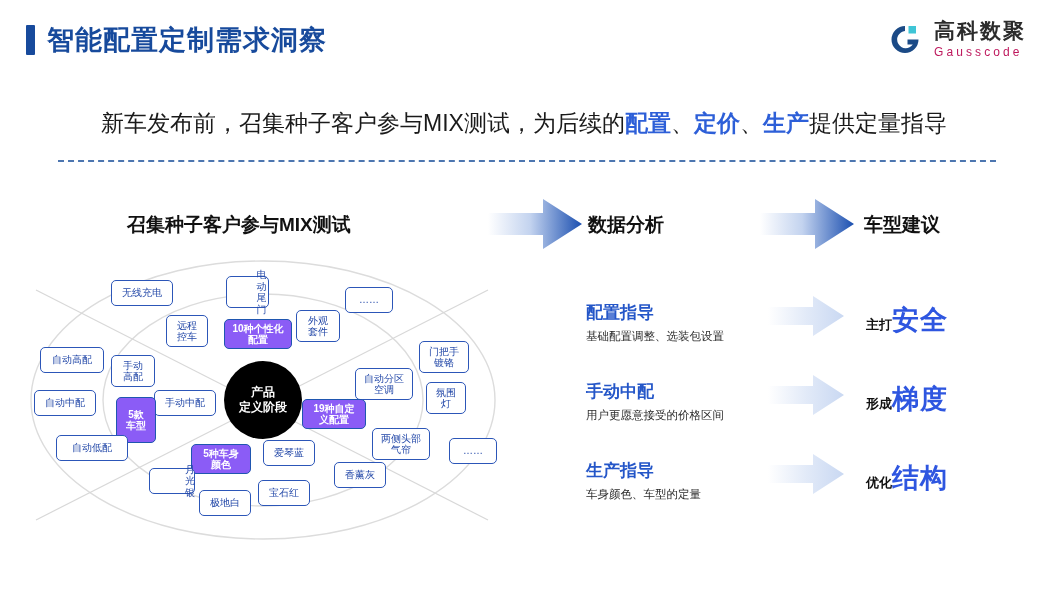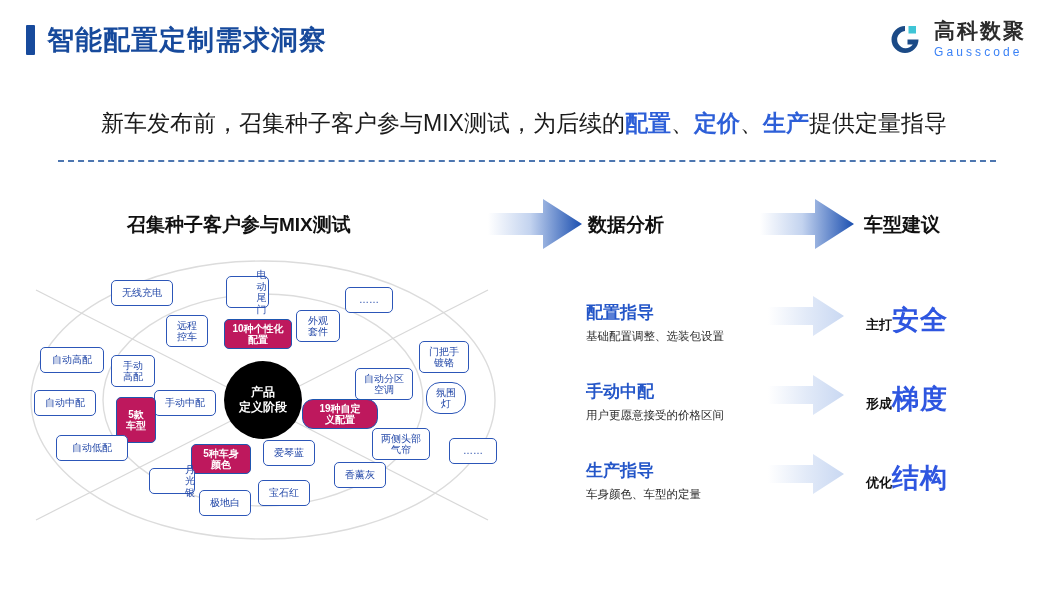--- a/index.html
+++ b/index.html
@@ -12,21 +12,21 @@
 
   
   .title-row{position:absolute;left:26px;top:22px;display:flex;align-items:center;}
   .title-bar{width:9px;height:30px;background:#174a9c;margin-right:12px;border-radius:1px;}
   .title-text{font-size:27px;font-weight:bold;color:#174a9c;letter-spacing:1px;white-space:nowrap;}
 
   .logo{position:absolute;right:22px;top:20px;display:flex;align-items:flex-start;}
   .logo-mark{position:relative;width:42px;height:40px;margin-right:7px;}
   .logo-text{display:flex;flex-direction:column;justify-content:center;}
   .logo-cn{font-size:21px;font-weight:bold;color:#2b2b2b;letter-spacing:2px;line-height:22px;}
-  .logo-en{font-size:12px;color:#3b82f6;letter-spacing:3.1px;line-height:16px;margin-top:2px;}
+  .logo-en{font-size:12px;color:#be185d;letter-spacing:3.1px;line-height:16px;margin-top:2px;}
 
   
   .subtitle{position:absolute;left:0;top:108px;width:1048px;text-align:center;
     font-size:23px;color:#1a1a1a;white-space:nowrap;}
   .subtitle b{color:#2d5fd8;font-weight:bold;}
   .divider{position:absolute;left:58px;top:160px;width:938px;height:0;
     border-top:2px dashed #2e5fa3;opacity:.85;}
 
   
   .col-head{position:absolute;font-size:19px;font-weight:bold;color:#111;white-space:nowrap;}
@@ -39,21 +39,21 @@
   .arrow svg{display:block;}
 
   
   .diagram{position:absolute;left:18px;top:258px;width:500px;height:285px;}
   .diagram svg.bg{position:absolute;left:0;top:0;}
   .node{position:absolute;box-sizing:border-box;border:1.6px solid #2c56b8;border-radius:5px;
     background:#ffffff;color:#1f49ad;font-size:10px;font-weight:bold;line-height:11.5px;
     display:flex;align-items:center;justify-content:center;text-align:center;
     padding:2px 4px;white-space:pre-line;}
   .node.plain{font-weight:normal;color:#2348a8;}
-  .node.fill{background:#be185d;border-color:#1f56b0;color:#ffffff;}
+  .node.fill{background:#8b5cf6;border-color:#1f56b0;color:#ffffff;}
   .center-circle{position:absolute;width:78px;height:78px;border-radius:50%;
     background:#000000;color:#fff;font-size:12px;font-weight:bold;line-height:15px;
     display:flex;align-items:center;justify-content:center;text-align:center;white-space:pre-line;}
 
   
   .row-title{position:absolute;font-size:17px;font-weight:bold;color:#2456c8;white-space:nowrap;}
   .row-sub{position:absolute;font-size:11.5px;color:#2b2b2b;white-space:nowrap;}
   .row-out{position:absolute;white-space:nowrap;}
   .row-out .small{font-size:13px;font-weight:bold;color:#111;}
   .row-out .big{font-size:27px;font-weight:bold;color:#2e56e0;letter-spacing:1px;}
@@ -141,23 +141,23 @@
     <div class="node plain" style="left:16px;top:132px;width:62px;height:26px;">自动中配</div>
     <div class="node plain" style="left:136px;top:132px;width:62px;height:26px;">手动中配</div>
     <div class="node fill" style="left:98px;top:139px;width:40px;height:46px;">5款
 车型</div>
     <div class="node plain" style="left:38px;top:177px;width:72px;height:26px;">自动低配</div>
 
     <div class="node plain" style="left:401px;top:83px;width:50px;height:32px;">门把手
 镀铬</div>
     <div class="node plain" style="left:337px;top:110px;width:58px;height:32px;">自动分区
 空调</div>
-    <div class="node plain" style="left:408px;top:124px;width:40px;height:32px;border-radius:14px;">氛围
+    <div class="node plain" style="left:408px;top:124px;width:40px;height:32px;">氛围
 灯</div>
-    <div class="node fill" style="left:284px;top:141px;width:76px;height:30px;border-radius:11px;">19种自定
+    <div class="node fill" style="left:284px;top:141px;width:64px;height:30px;">19种自定
 义配置</div>
     <div class="node plain" style="left:354px;top:170px;width:58px;height:32px;">两侧头部
 气帘</div>
     <div class="node plain" style="left:431px;top:180px;width:48px;height:26px;">……</div>
 
     <div class="node fill" style="left:173px;top:186px;width:60px;height:30px;">5种车身
 颜色</div>
     <div class="node plain" style="left:245px;top:182px;width:52px;height:26px;">爱琴蓝</div>
     <div class="node plain" style="left:316px;top:204px;width:52px;height:26px;">香薰灰</div>
     <div class="node plain" style="left:131px;top:210px;width:44px;height:26px;padding-left:40px;">月光银</div>

